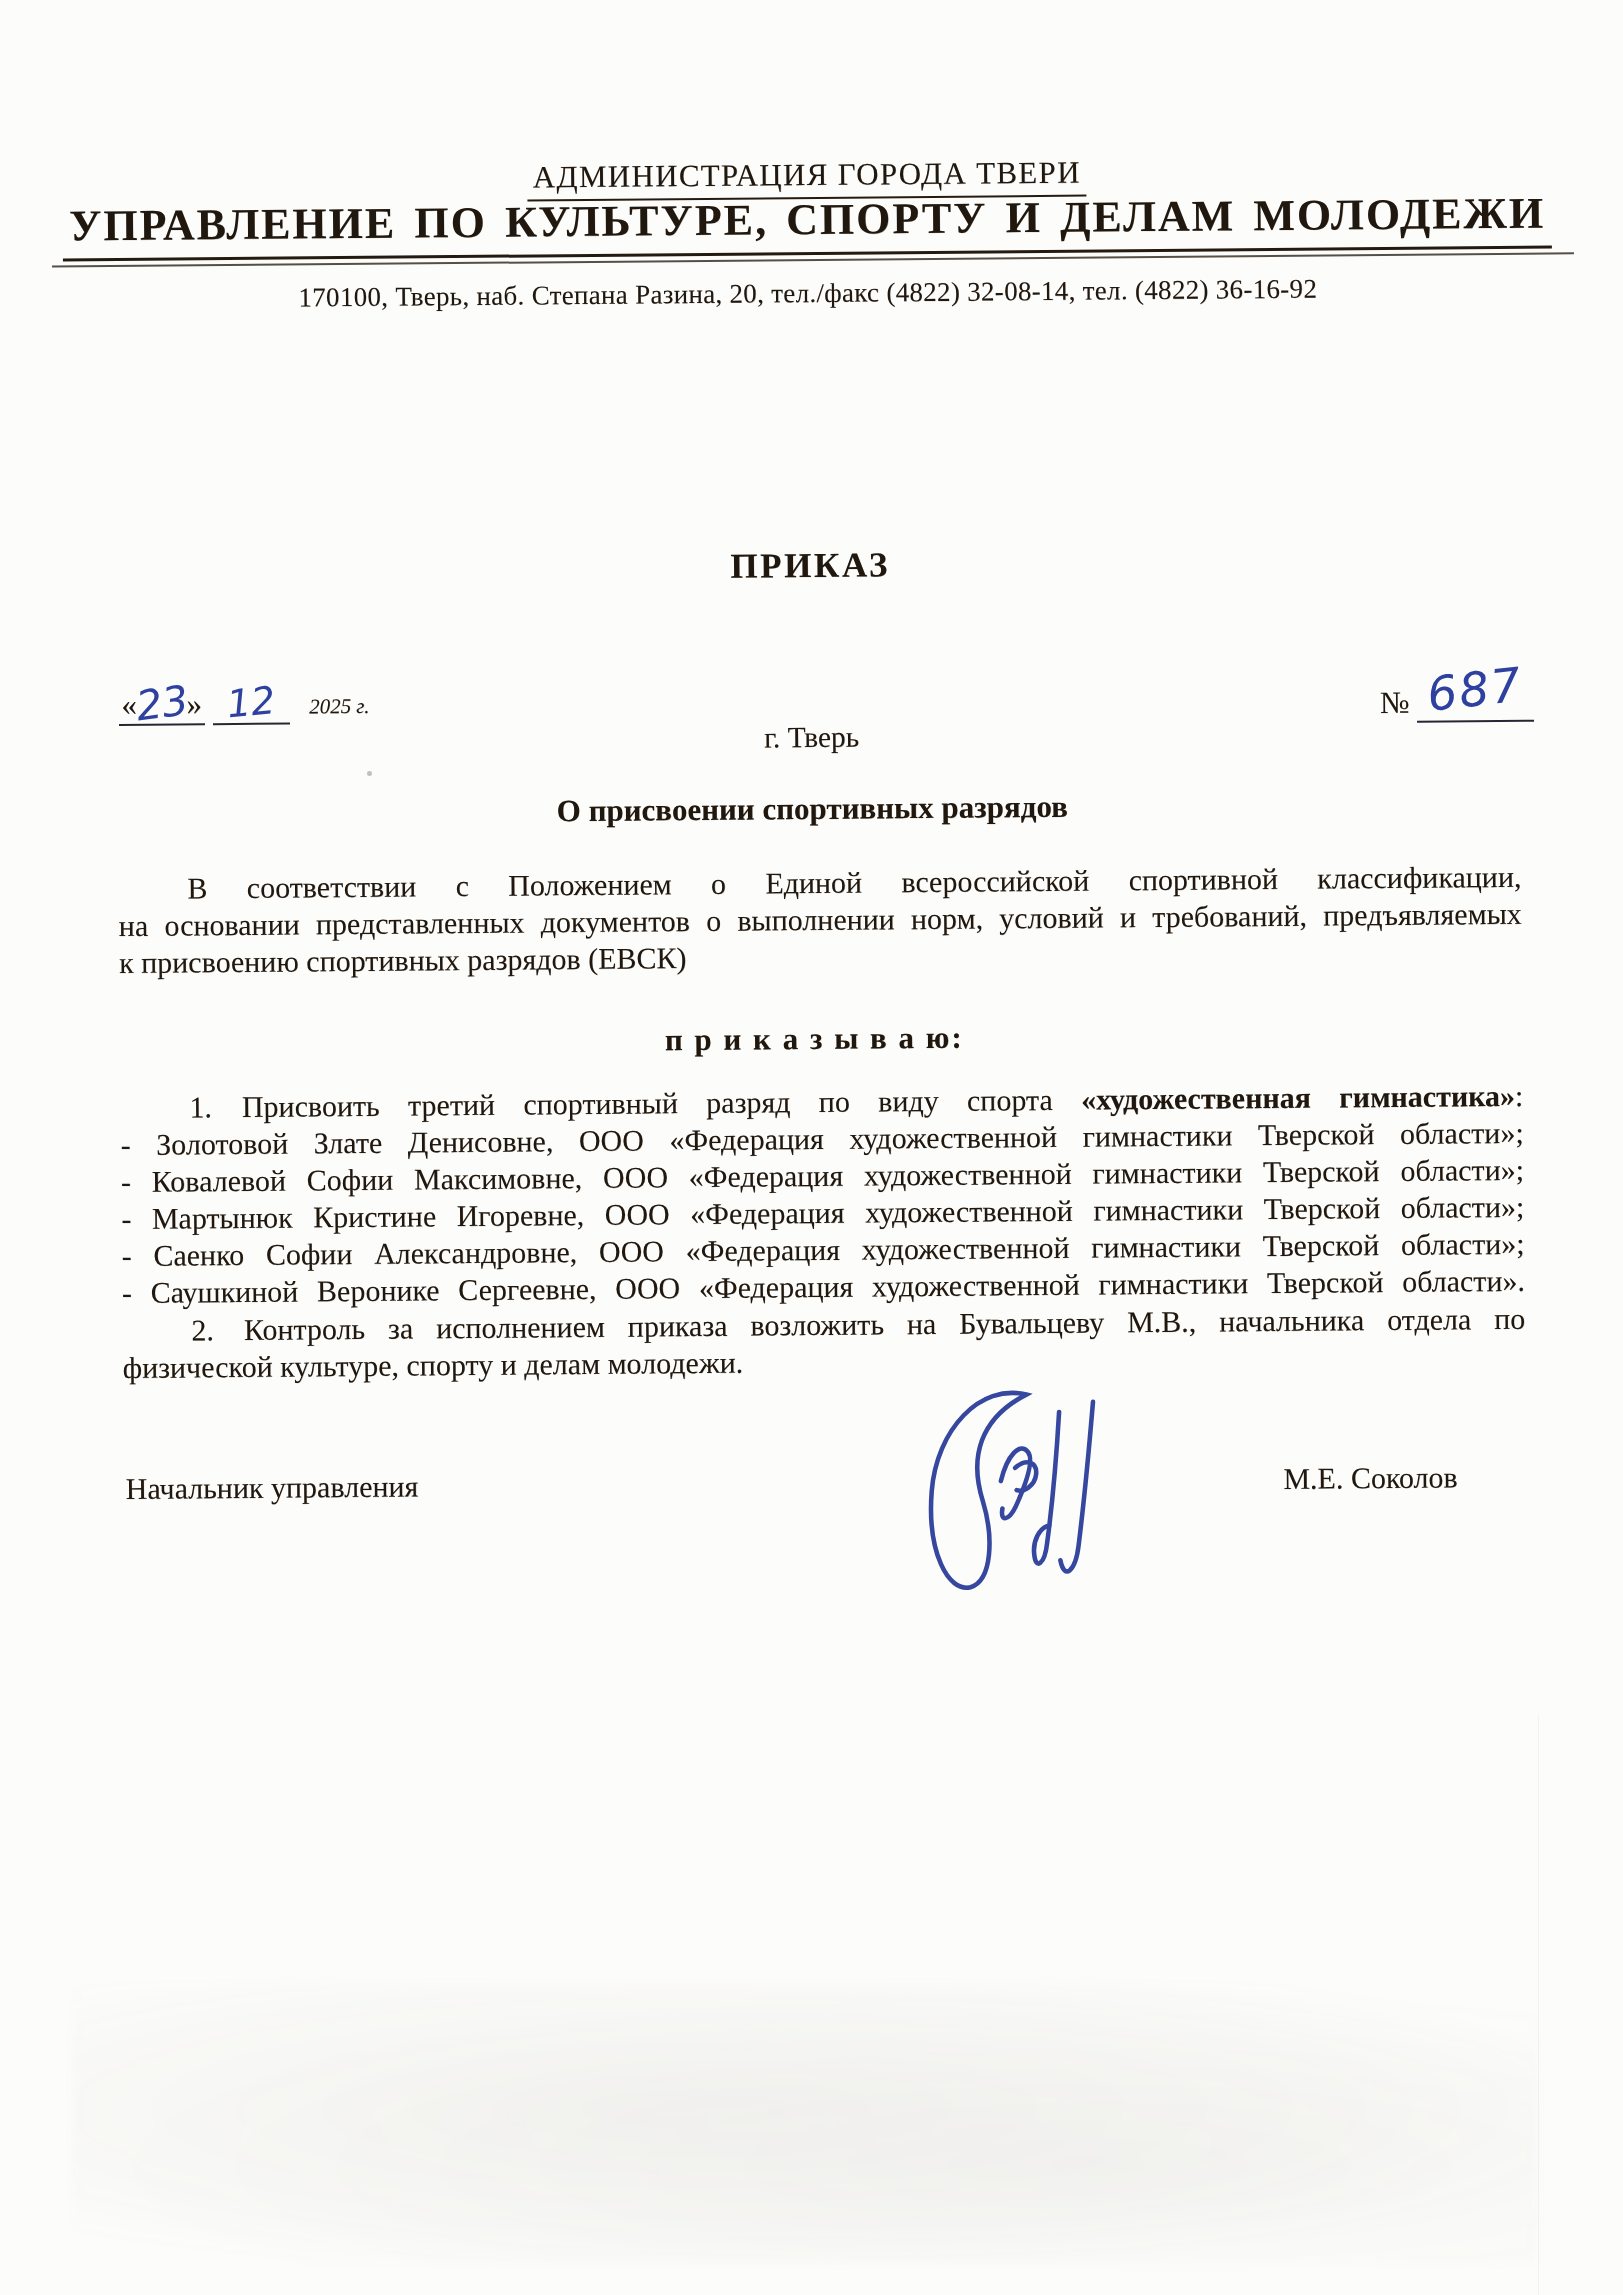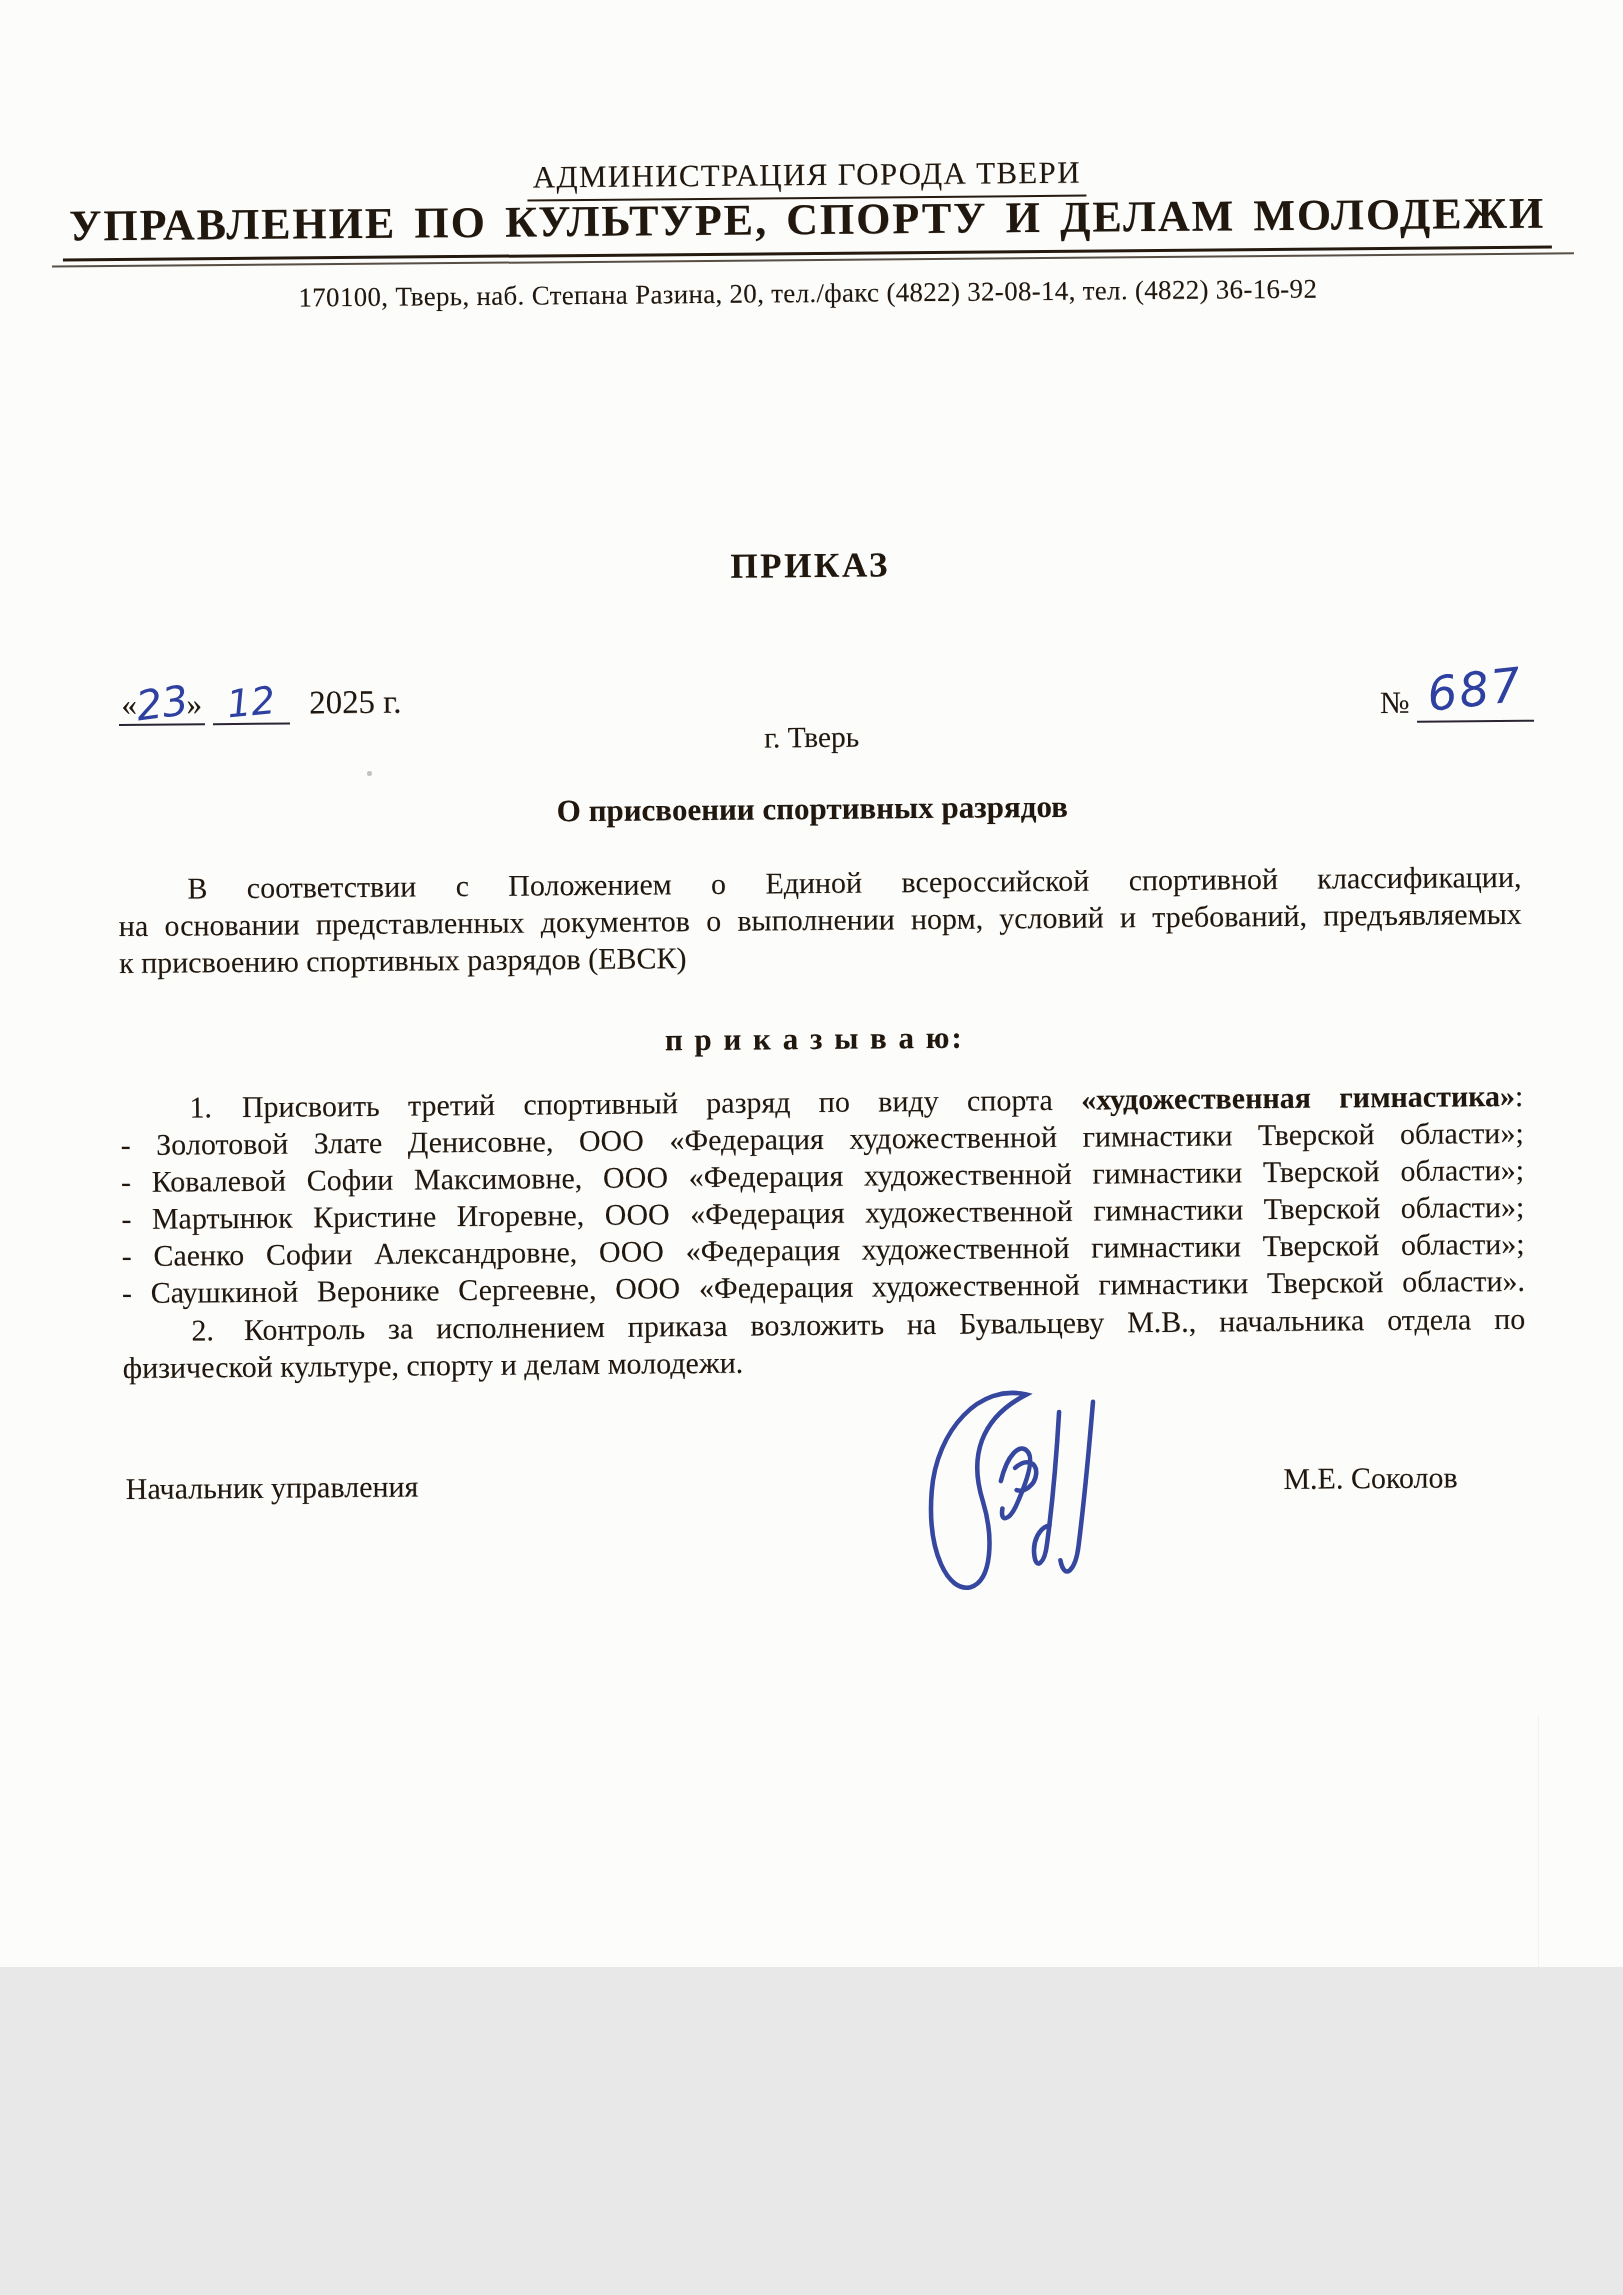--- a/index.html
+++ b/index.html
@@ -1,18 +1,18 @@
 <!DOCTYPE html>
 <html style="font-size:10.5px"><head>
 <meta charset="utf-8">
 <style>
   html, body { margin: 0; padding: 0; background: #e8e8e8; }
   .page {
     position: relative;
-    width: 1623px; height: 1967px;
+    width: 1623px; height: 2295px;
     background: #fcfcfa;
     overflow: hidden;
     font-family: "Liberation Serif", "DejaVu Serif", serif;
     color: #20170e;
   }
   .tilt {
     position: absolute; inset: 0;
     transform: rotate(-0.5deg);
     transform-origin: 812px 720px;
     text-shadow: 0.3px 0.3px 0.5px rgba(40,25,12,0.28);
@@ -33,21 +33,21 @@
 
   .title { top: 546px; font-size: 35px; font-weight: bold; letter-spacing: 2.6px; }
 
   .date-group { position: absolute; left: 119px; top: 675px; font-size: 31px; white-space: nowrap; }
   .field { display: inline-block; border-bottom: 2.6px solid #2a2433; }
   .day-field { padding: 0 2.6px 1.3px; }
   .hand { font-family: "DejaVu Sans", sans-serif; font-style: italic; color: #2e41a0; text-shadow: none; }
   .day { font-size: 41px; line-height: 1; display: inline-block; transform: rotate(-7deg) translateY(2.6px); margin: 0 -1.3px; }
   .month-field { min-width: 77px; margin: 0 11.8px 0 7.9px; text-align: center; padding-bottom: 1.3px; }
   .month { font-size: 38px; line-height: 1; display: inline-block; transform: rotate(-5deg) translateY(1.3px); }
-  .year { font-size: 33px; }
+  .year { font-size: 21px; font-style: italic; }
 
   .num-group { position: absolute; left: 1380px; top: 678px; font-size: 31px; white-space: nowrap; }
   .no-field { min-width: 117px; text-align: center; }
   .no-val { font-size: 47px; line-height: 1; display: inline-block; transform: rotate(-6deg) translateY(-6.5px); letter-spacing: 2px; }
 
   .place { top: 721px; font-size: 29.5px; }
   .subject { top: 791px; font-size: 31px; font-weight: bold; }
 
   .block { position: absolute; left: 117px; width: 1403px; font-size: 30px; line-height: 37px; }
   .jline { text-align: justify; text-align-last: justify; }

